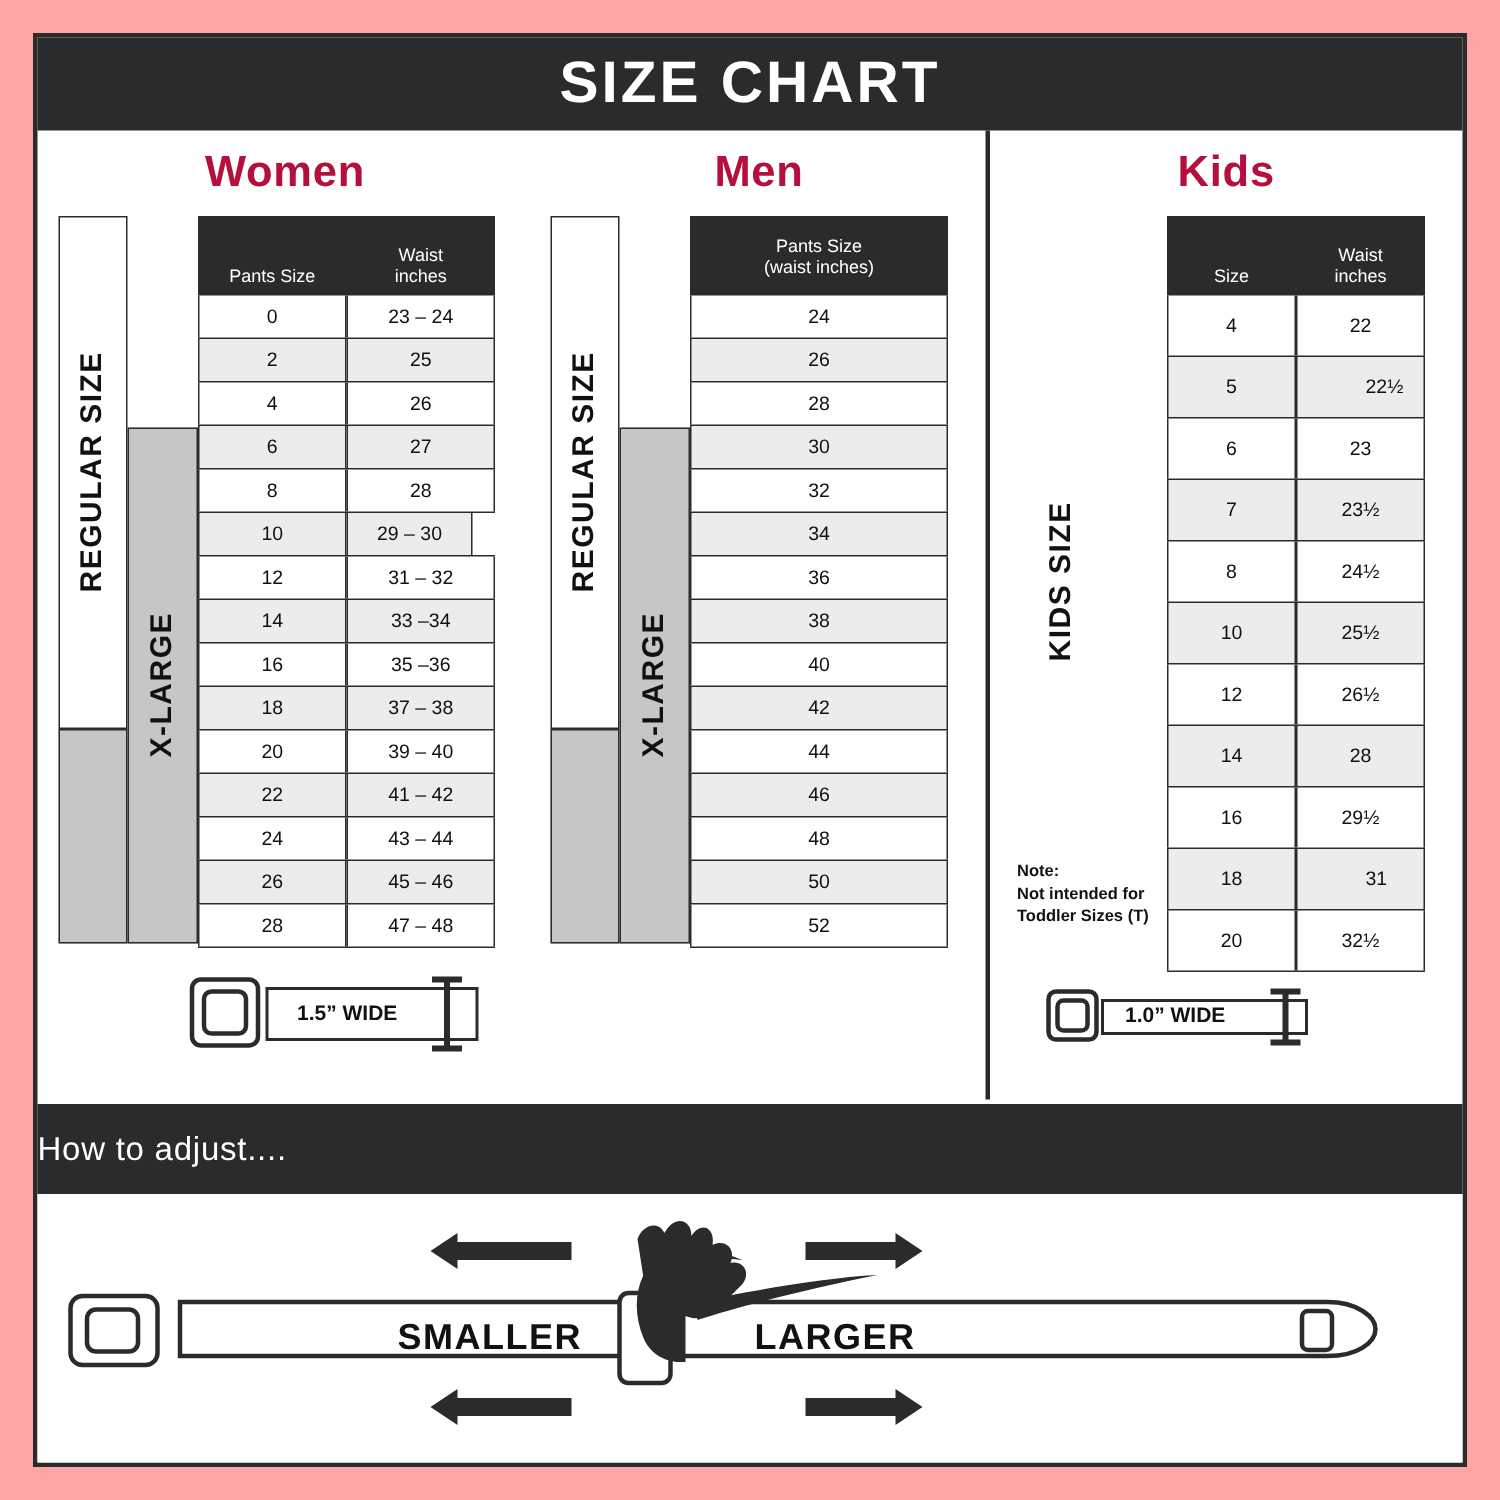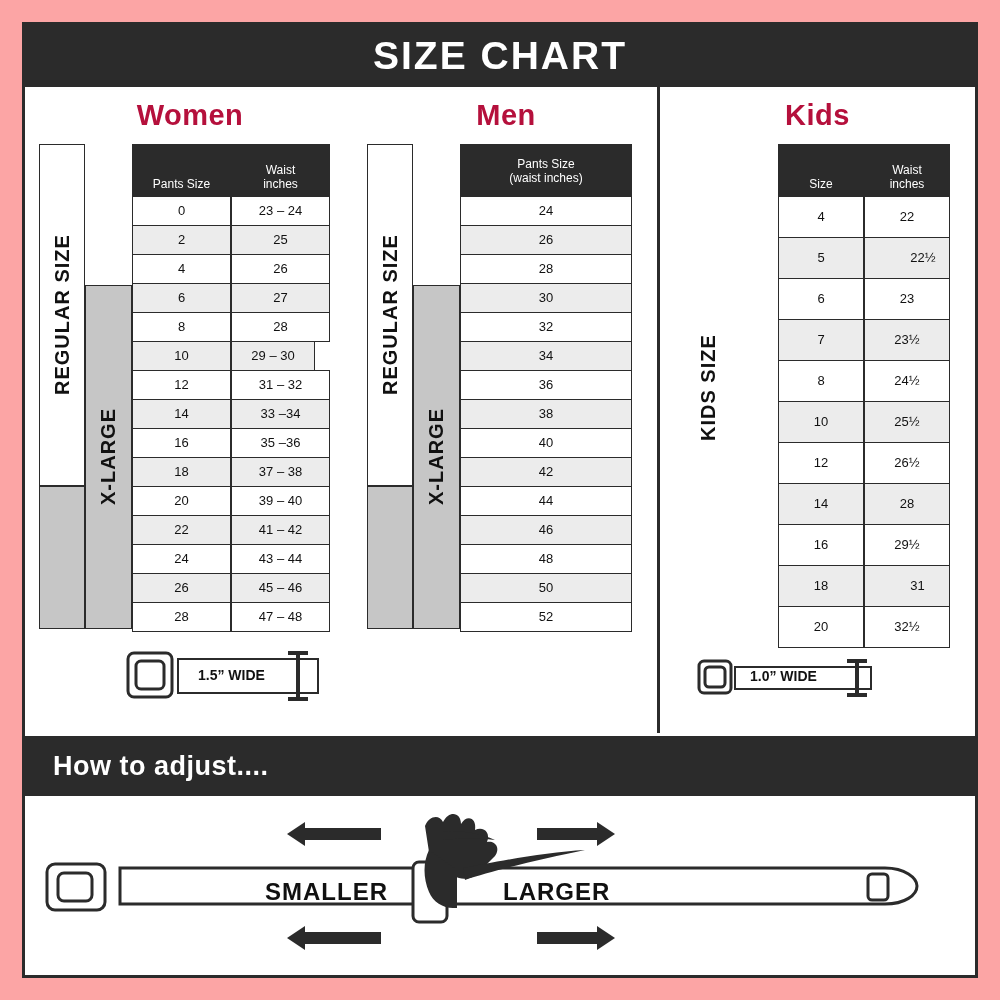--- a/index.html
+++ b/index.html
@@ -147,23 +147,22 @@
     left: 25px;
     top: 736px;
     width: 950px;
     height: 60px;
     background: #2b2b2b;
     color: #fff;
     display: flex;
     align-items: center;
   }
   .howto-bar .t {
-    font-size: 27px;
-    font-weight: bold;
-    margin-left: 28px;
+    font-size: 22px;
+    font-weight: normal;
     letter-spacing: 0.5px;
   }
   .howto-body {
     position: absolute;
     left: 25px;
     top: 796px;
     width: 950px;
     height: 179px;
     background: #fff;
   }
@@ -356,20 +355,25 @@
 
     </div>
 
     <div class="col kids">
       <div class="col-title">Kids</div>
 
       <div class="vbar kid" style="left:18px; top:62px; width:60px; height:478px; border:none;">
         <span>KIDS SIZE</span>
       </div>
 
+      <div class="note" style="left:18px; top:487px; width:120px;">
+        <span>Note:</span><br>
+        <span>Not intended for</span><br>
+        <span>Toddler Sizes (T)</span>
+      </div>
 
       <div class="table-wrap" style="left:118px; top:57px; width:172px;">
         <div class="hdr" style="height:53px;">
           <div class="cell" style="width:86px;">
             <span>Size</span>
           </div>
           <div class="cell" style="width:86px;">
             <span>Waist</span><br>
             <span>inches</span>
           </div>

